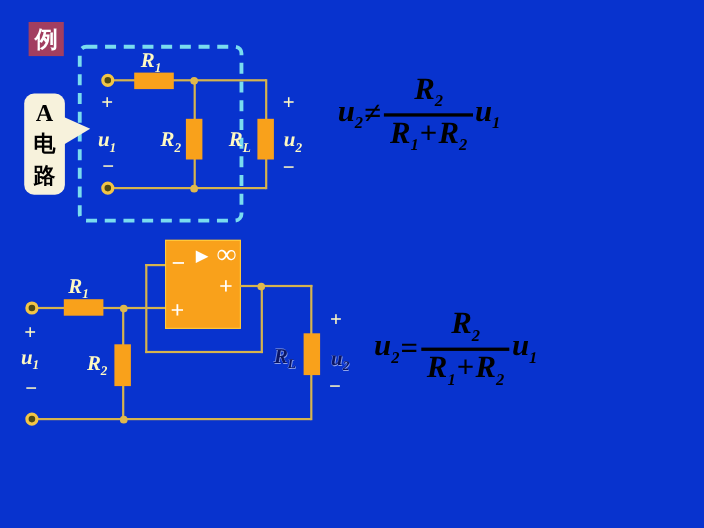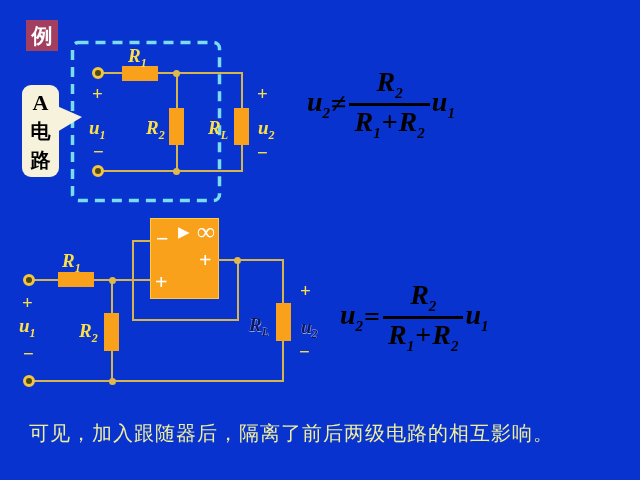--- a/index.html
+++ b/index.html
@@ -26,21 +26,21 @@
     border-left:25px solid #F7F2DC; }
 
   
   .wire { position:absolute; background:#D6B44E; }
   .res  { position:absolute; background:#F9A11B; }
   .term { position:absolute; width:12px; height:12px; border-radius:50%;
     background:#4F4A14; border:3px solid #F2C545; box-sizing:border-box; }
   .dot  { position:absolute; width:7px; height:7px; border-radius:50%; background:#E0B84C; }
 
   
-  .lbl { position:absolute; color:#fde047; font-style:italic; font-weight:bold;
+  .lbl { position:absolute; color:#fef9c3; font-style:italic; font-weight:bold;
     font-size:19px; line-height:1; white-space:nowrap; }
   .lbl sub { font-size:12px; font-style:italic; }
   .lbl.sign { font-style:normal; font-size:19px; }
   .lbl.dark { color:#0A1666; text-shadow:0.5px 0.5px 0 rgba(255,255,255,.55), -0.5px -0.5px 0 rgba(255,255,255,.4); }
 
   
   .opamp { left:150px; top:218px; width:69px; height:81px; background:#F9A11B;
     border:1px solid #FFCB3D; box-sizing:border-box; }
   .op-t { position:absolute; color:#fff; font-weight:bold; line-height:1; }
 
@@ -152,15 +152,14 @@
     <span><span>u</span><sub>2</sub></span>
     <span class="rel">=</span>
     <span class="frac">
       <span class="num"><span>R</span><sub>2</sub></span>
       <span class="bar"></span>
       <span class="den"><span>R</span><sub>1</sub><span class="rel">+</span><span>R</span><sub>2</sub></span>
     </span>
     <span><span>u</span><sub>1</sub></span>
   </div>
 
-  <span class="abs conclusion">可见，加入跟随器后，隔离了前后两级电路的相互影响。</span>
 
 </div>
 
 </body></html>

